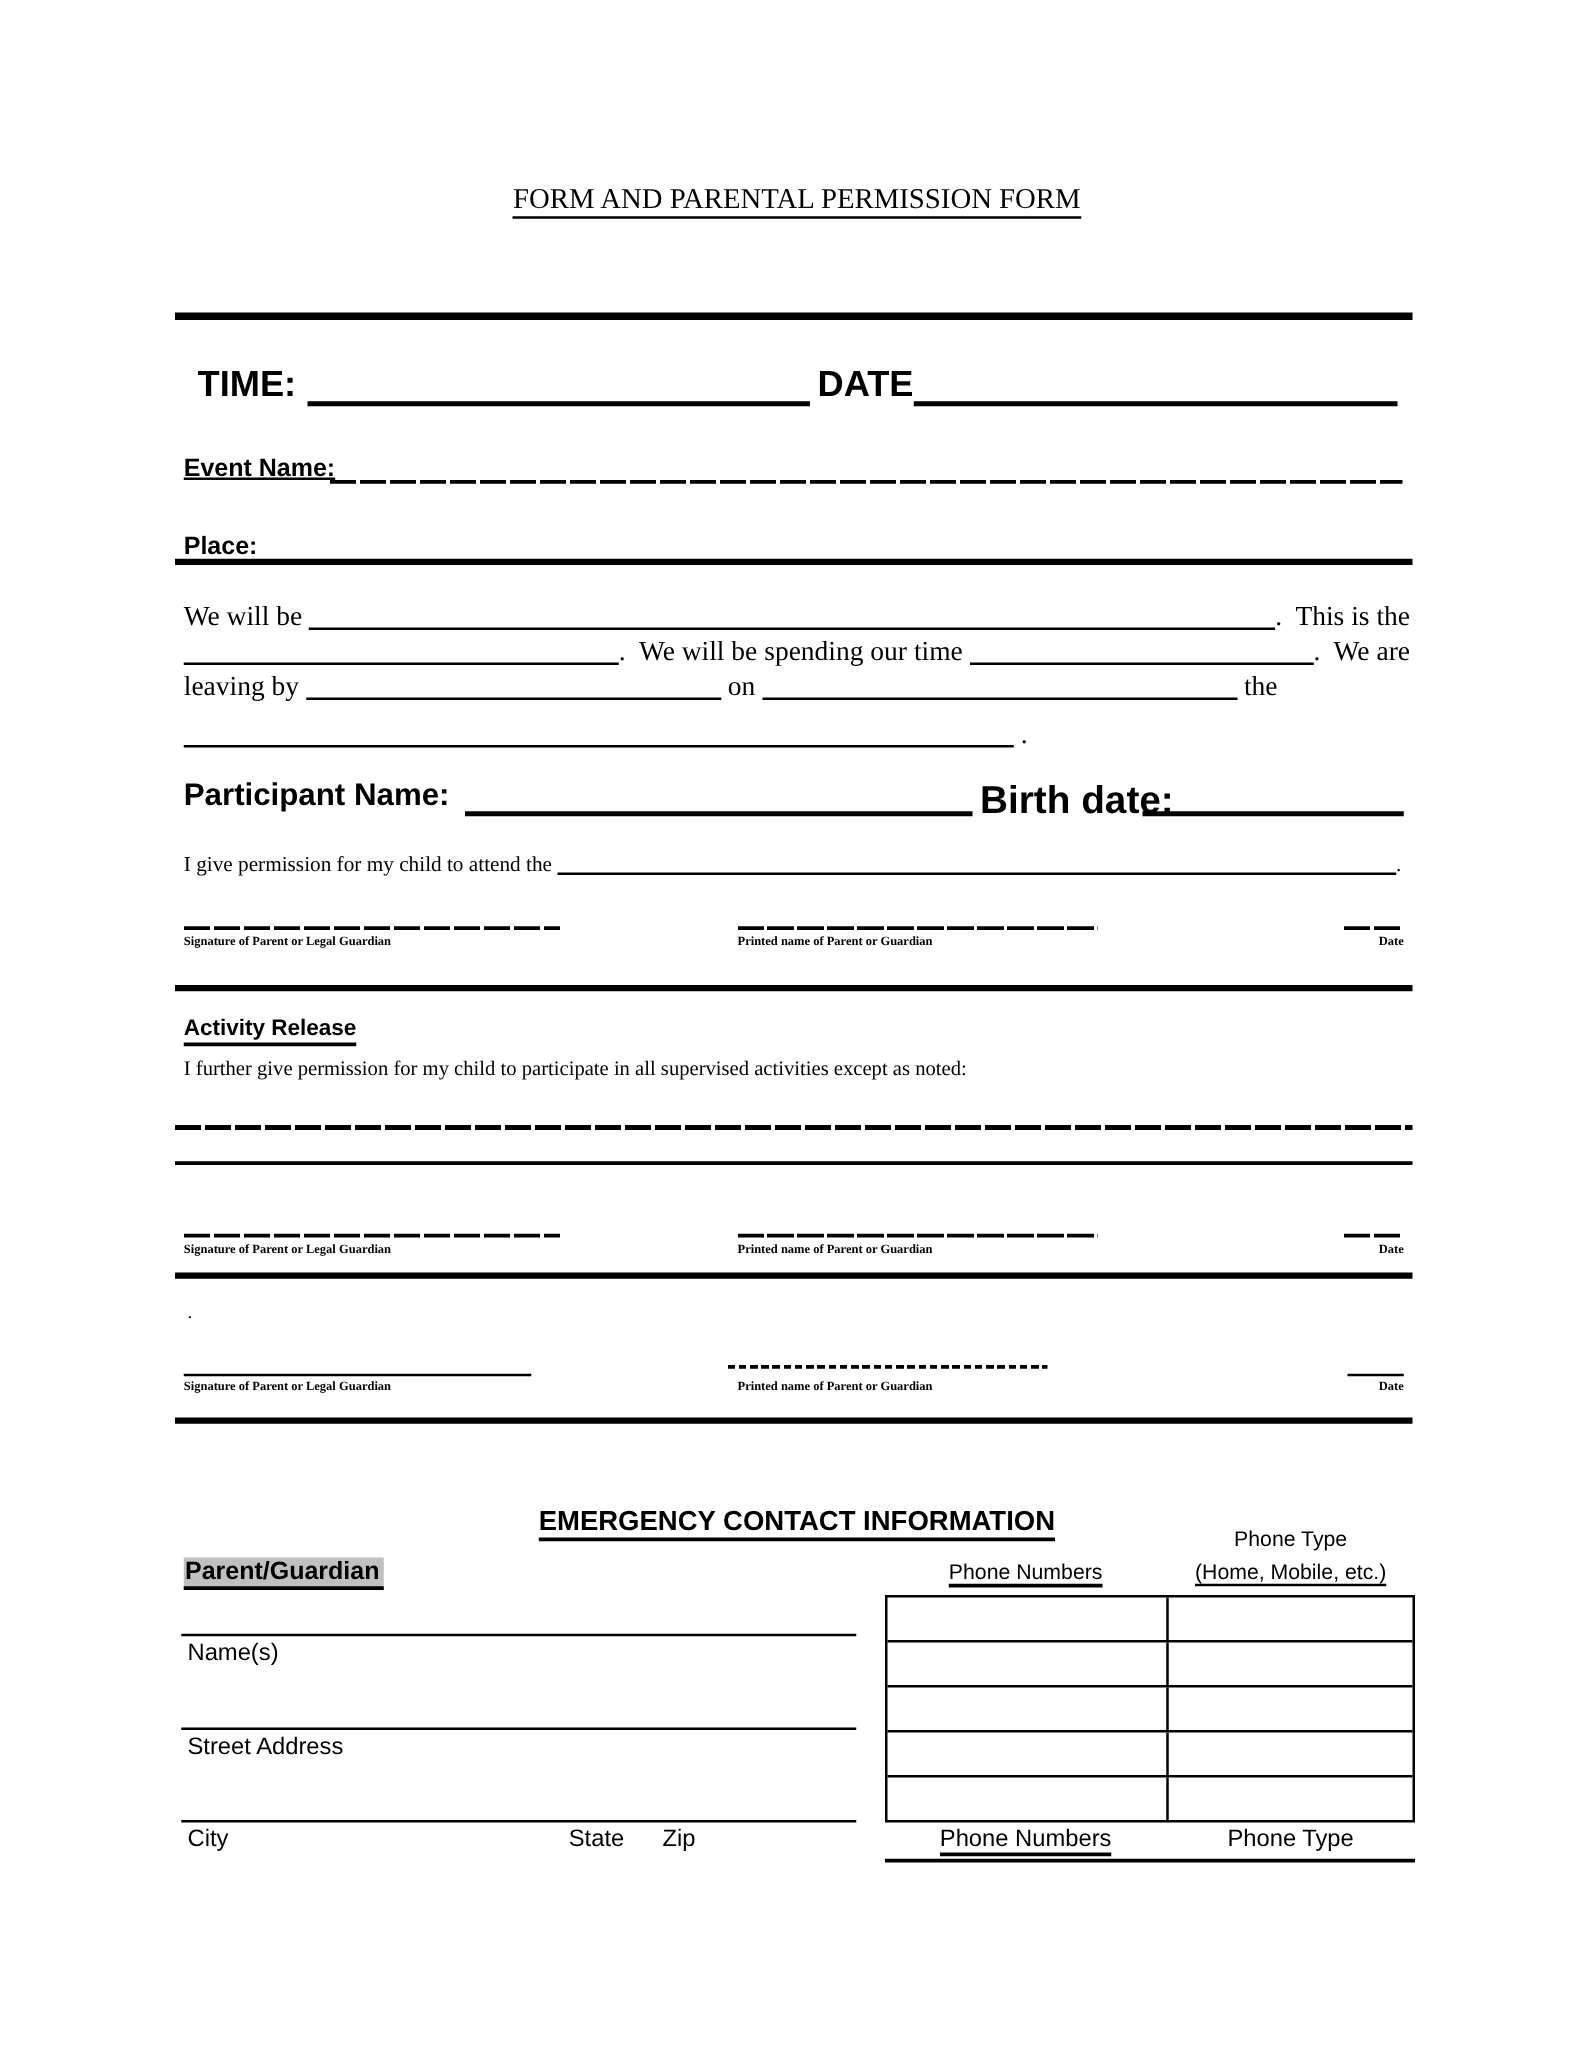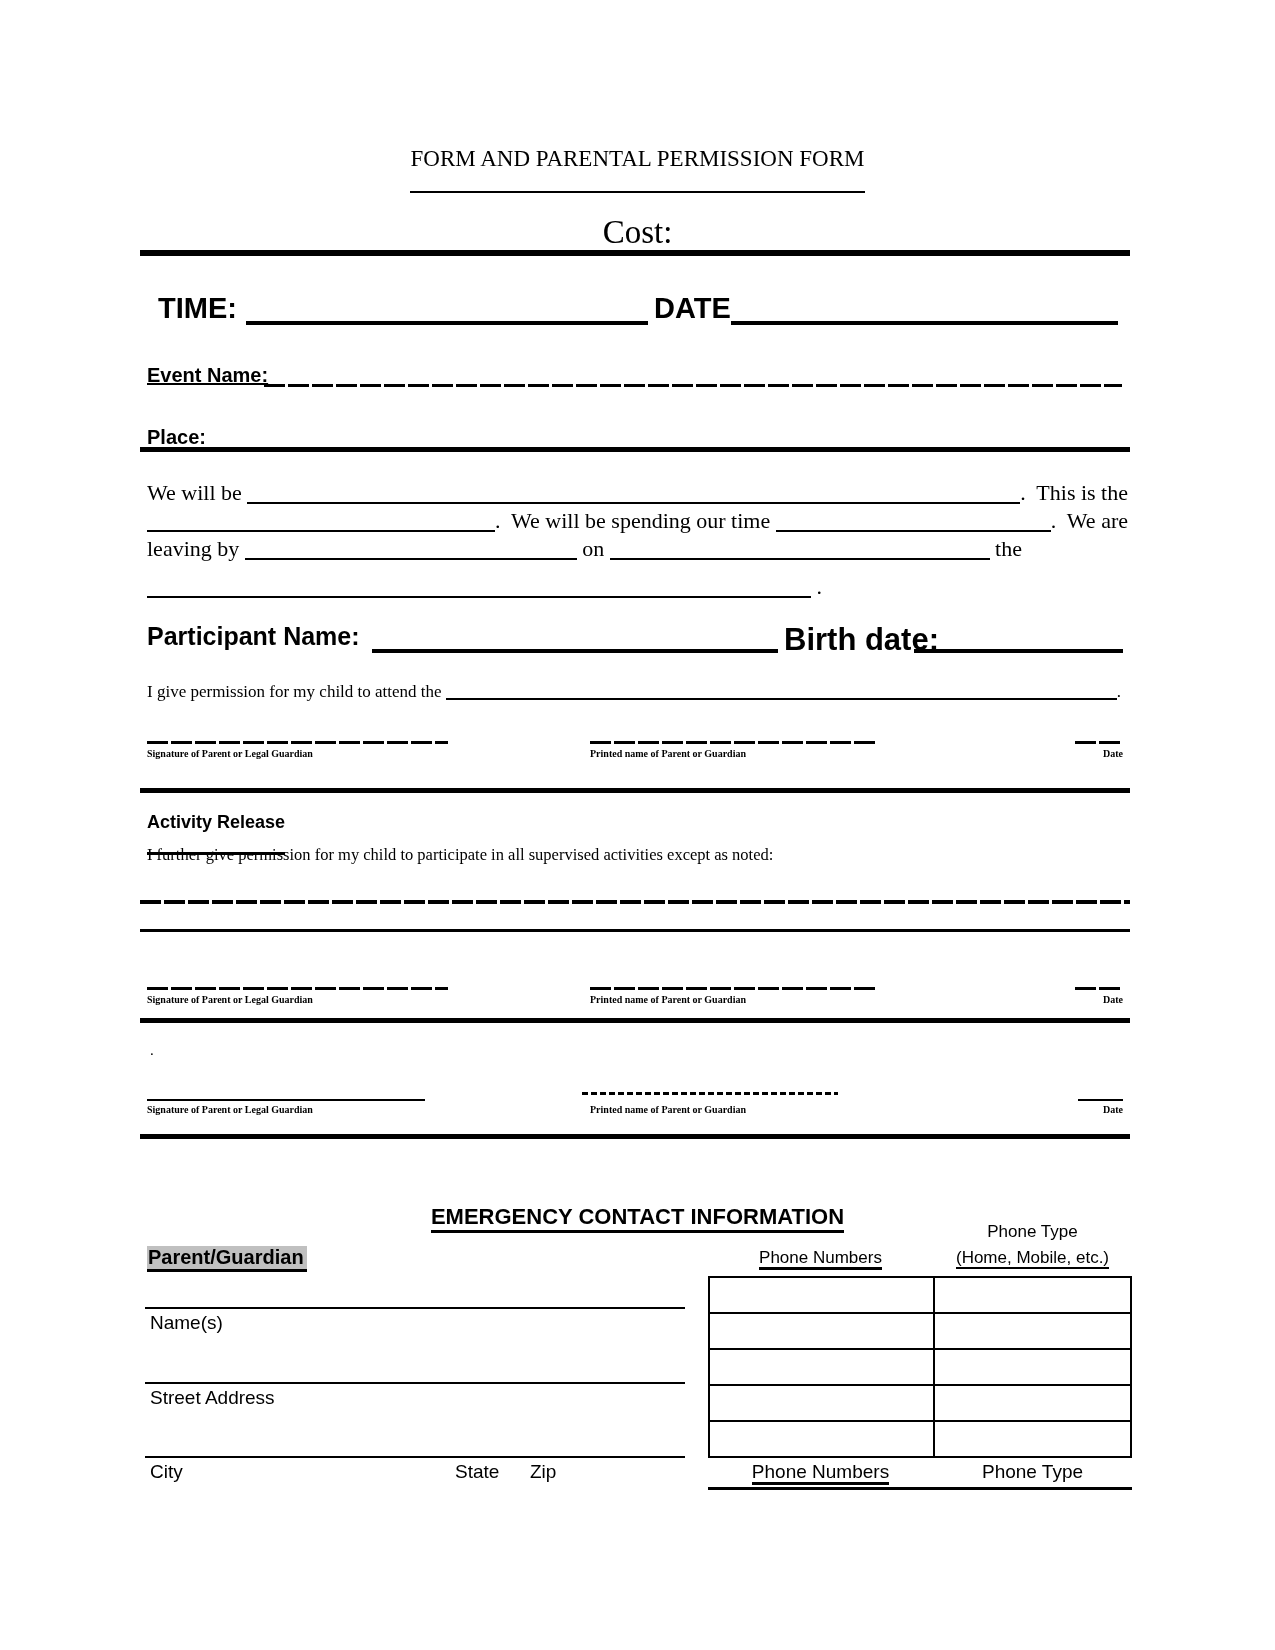--- a/index.html
+++ b/index.html
@@ -20,42 +20,39 @@
   .solidstrip{position:absolute; background:#000;}
   .dashstrip{position:absolute; background:repeating-linear-gradient(90deg,#000 0 6px, rgba(0,0,0,0) 6px 9px);}
   
   .blank{display:inline-block; border-bottom:2px solid #000; height:1em;}
   .flexline{display:flex; align-items:flex-end; white-space:pre;}
   .flexline .blank{align-self:flex-end; margin-bottom:2px;}
   .grow{flex:1 1 auto;}
   
   .siglabel{position:absolute; font-family:"Liberation Serif", serif; font-weight:bold; font-size:10px;}
   
-  .u2{border-bottom:2px solid #000; padding-bottom:20px;}
+  .u2{border-bottom:2px solid #000; padding-bottom:2px;}
   .u3{border-bottom:3px solid #000; padding-bottom:1px;}
   
   .ec-table{position:absolute; left:708px; top:1276px; width:420px; height:178px;
     border:2px solid #000; display:flex; flex-direction:column;}
   .ec-row{flex:1 1 auto; display:flex;}
   .ec-row + .ec-row{border-top:2px solid #000;}
   .ec-cell{flex:0 0 223px; border-right:2px solid #000;}
   .ec-cell-right{flex:1 1 auto; border-right:none;}
 </style>
 </head>
 <body>
 
 <div class="page">
 
   <div class="abs center" style="left:0; top:146px; width:1275px;">
     <span class="serif u2" style="font-size:23px;">FORM AND PARENTAL PERMISSION FORM</span>
   </div>
 
-  <div class="abs center" style="left:0; top:214px; width:1275px;">
-    <span class="serif" style="font-size:33px;">Cost:</span>
-  </div>
   <div class="hr" style="top:250px; height:6px;"></div>
 
   <div class="abs b sans" style="left:158px; top:292px; font-size:29px;">TIME:</div>
   <div class="solidstrip" style="left:246px; top:321px; width:402px; height:4px;"></div>
   <div class="abs b sans" style="left:654px; top:292px; font-size:29px;">DATE</div>
   <div class="solidstrip" style="left:731px; top:321px; width:387px; height:4px;"></div>
 
   <div class="abs b sans" style="left:147px; top:364px; font-size:20px;text-decoration:underline;">Event Name:</div>
   <div class="ustrip" style="left:264px; top:384px; width:858px; height:3px;"></div>
 

